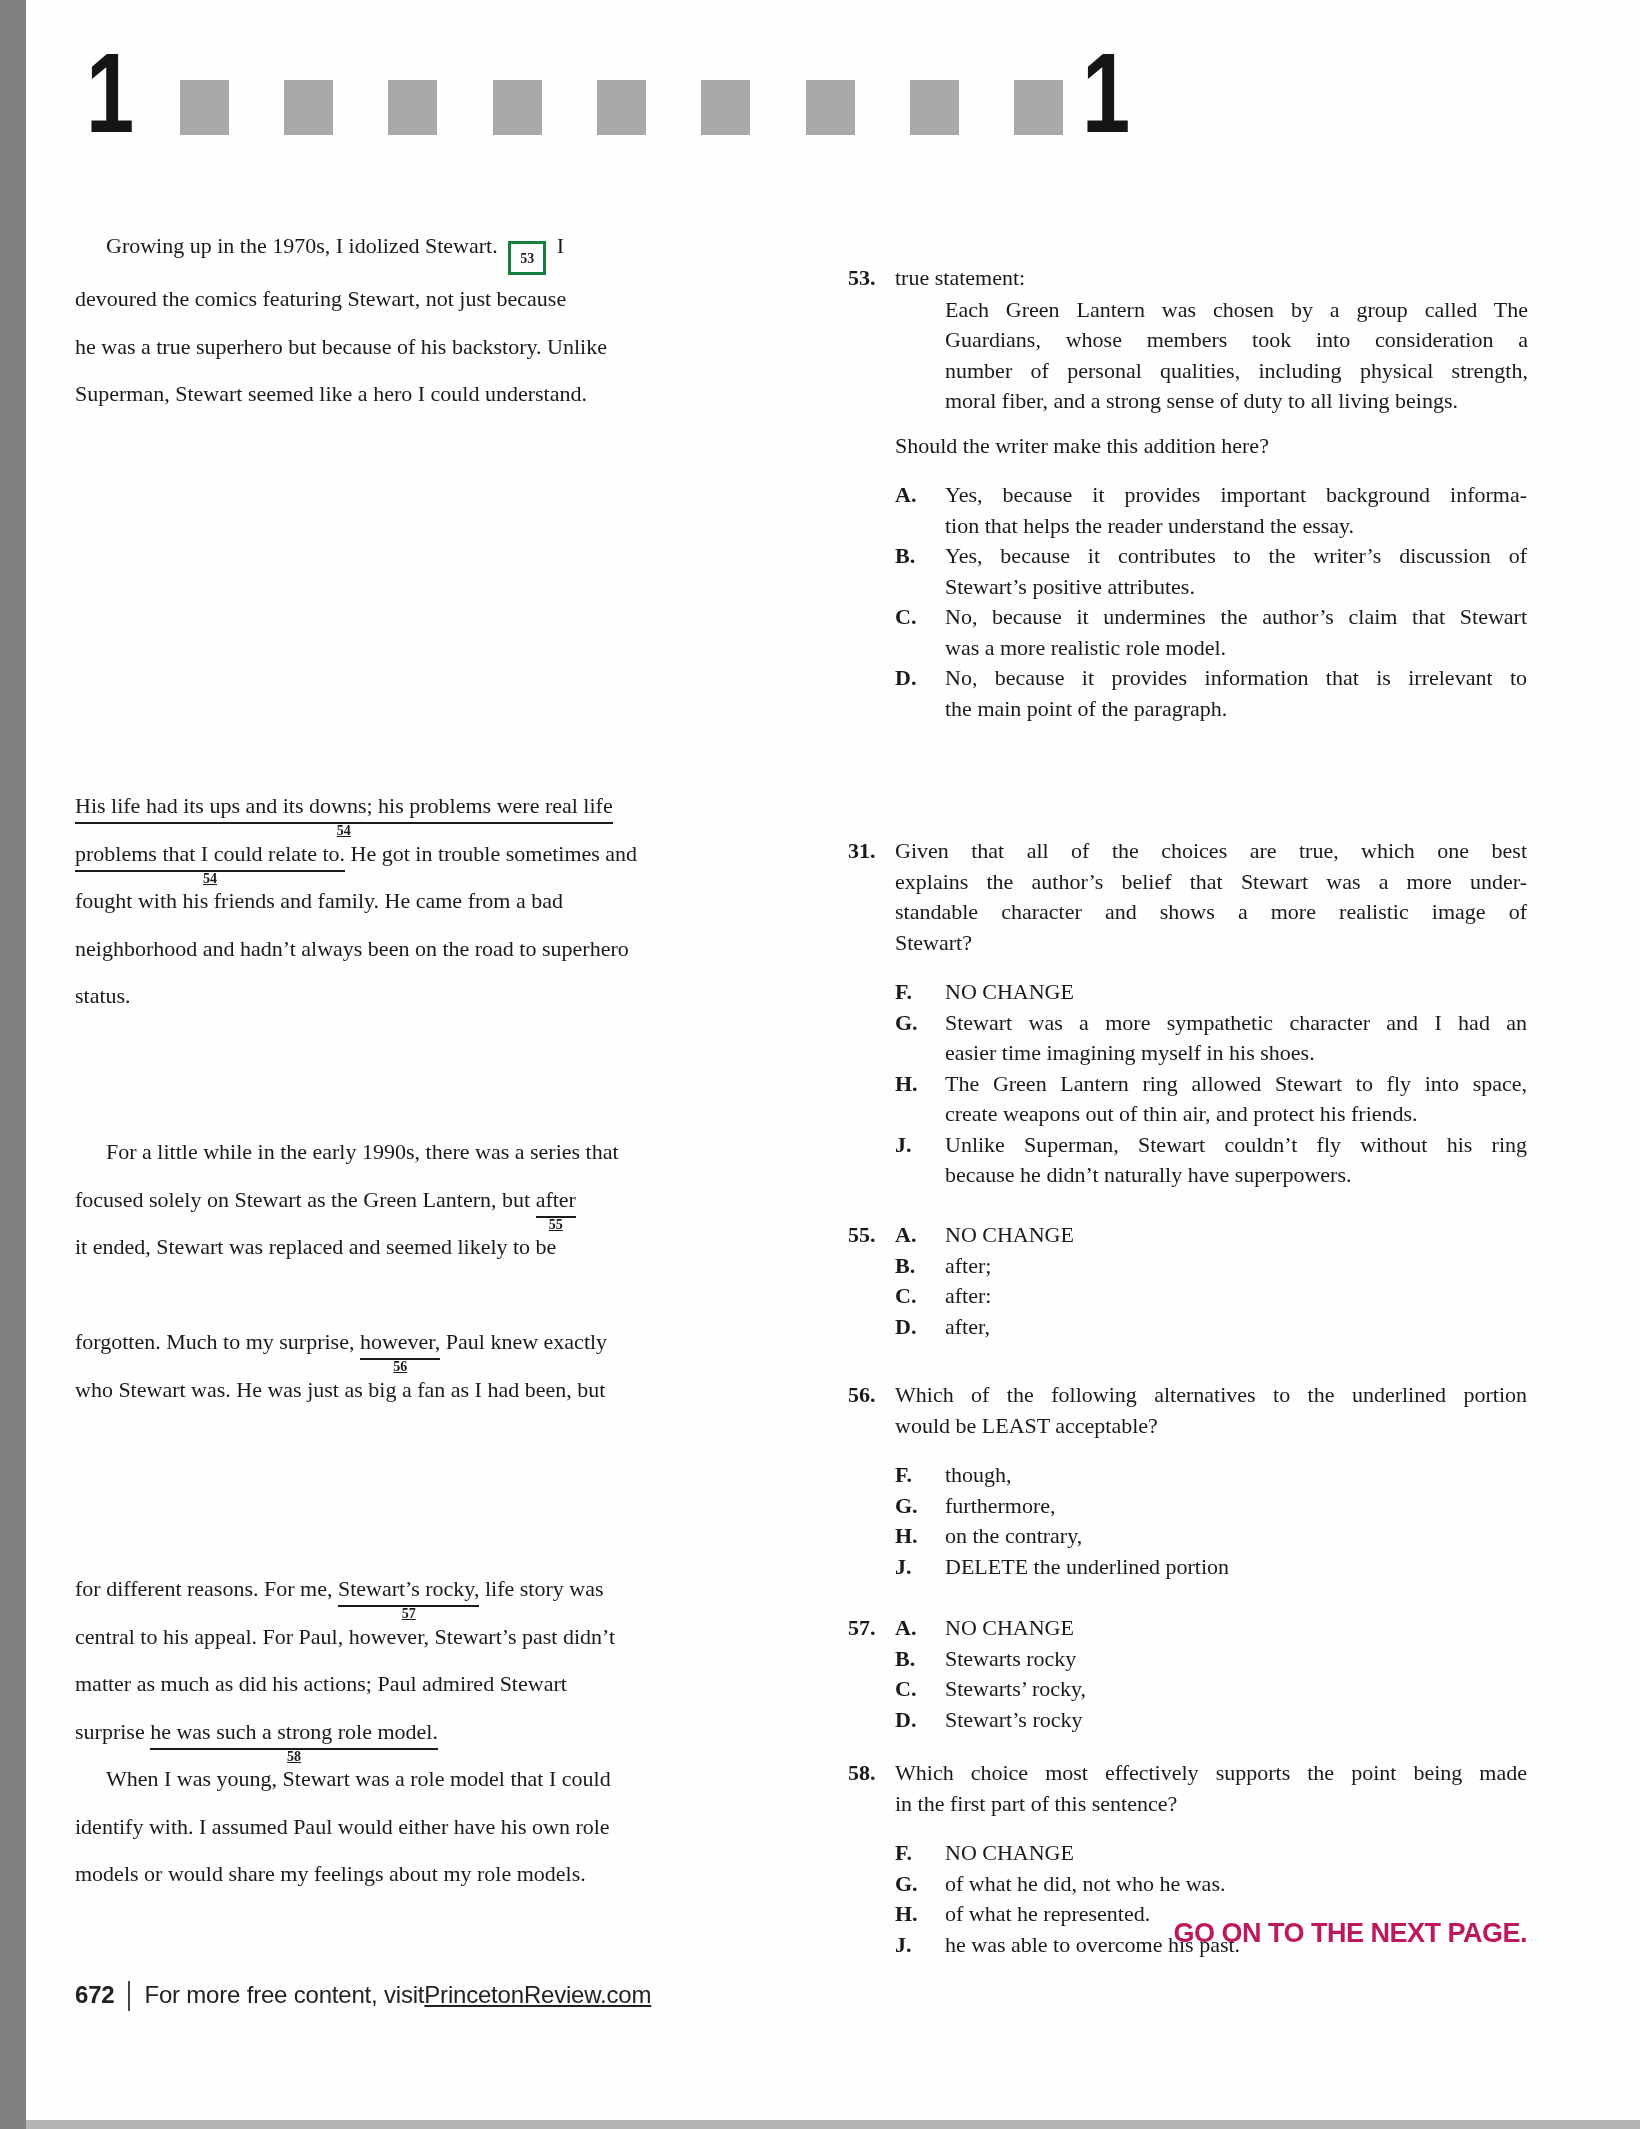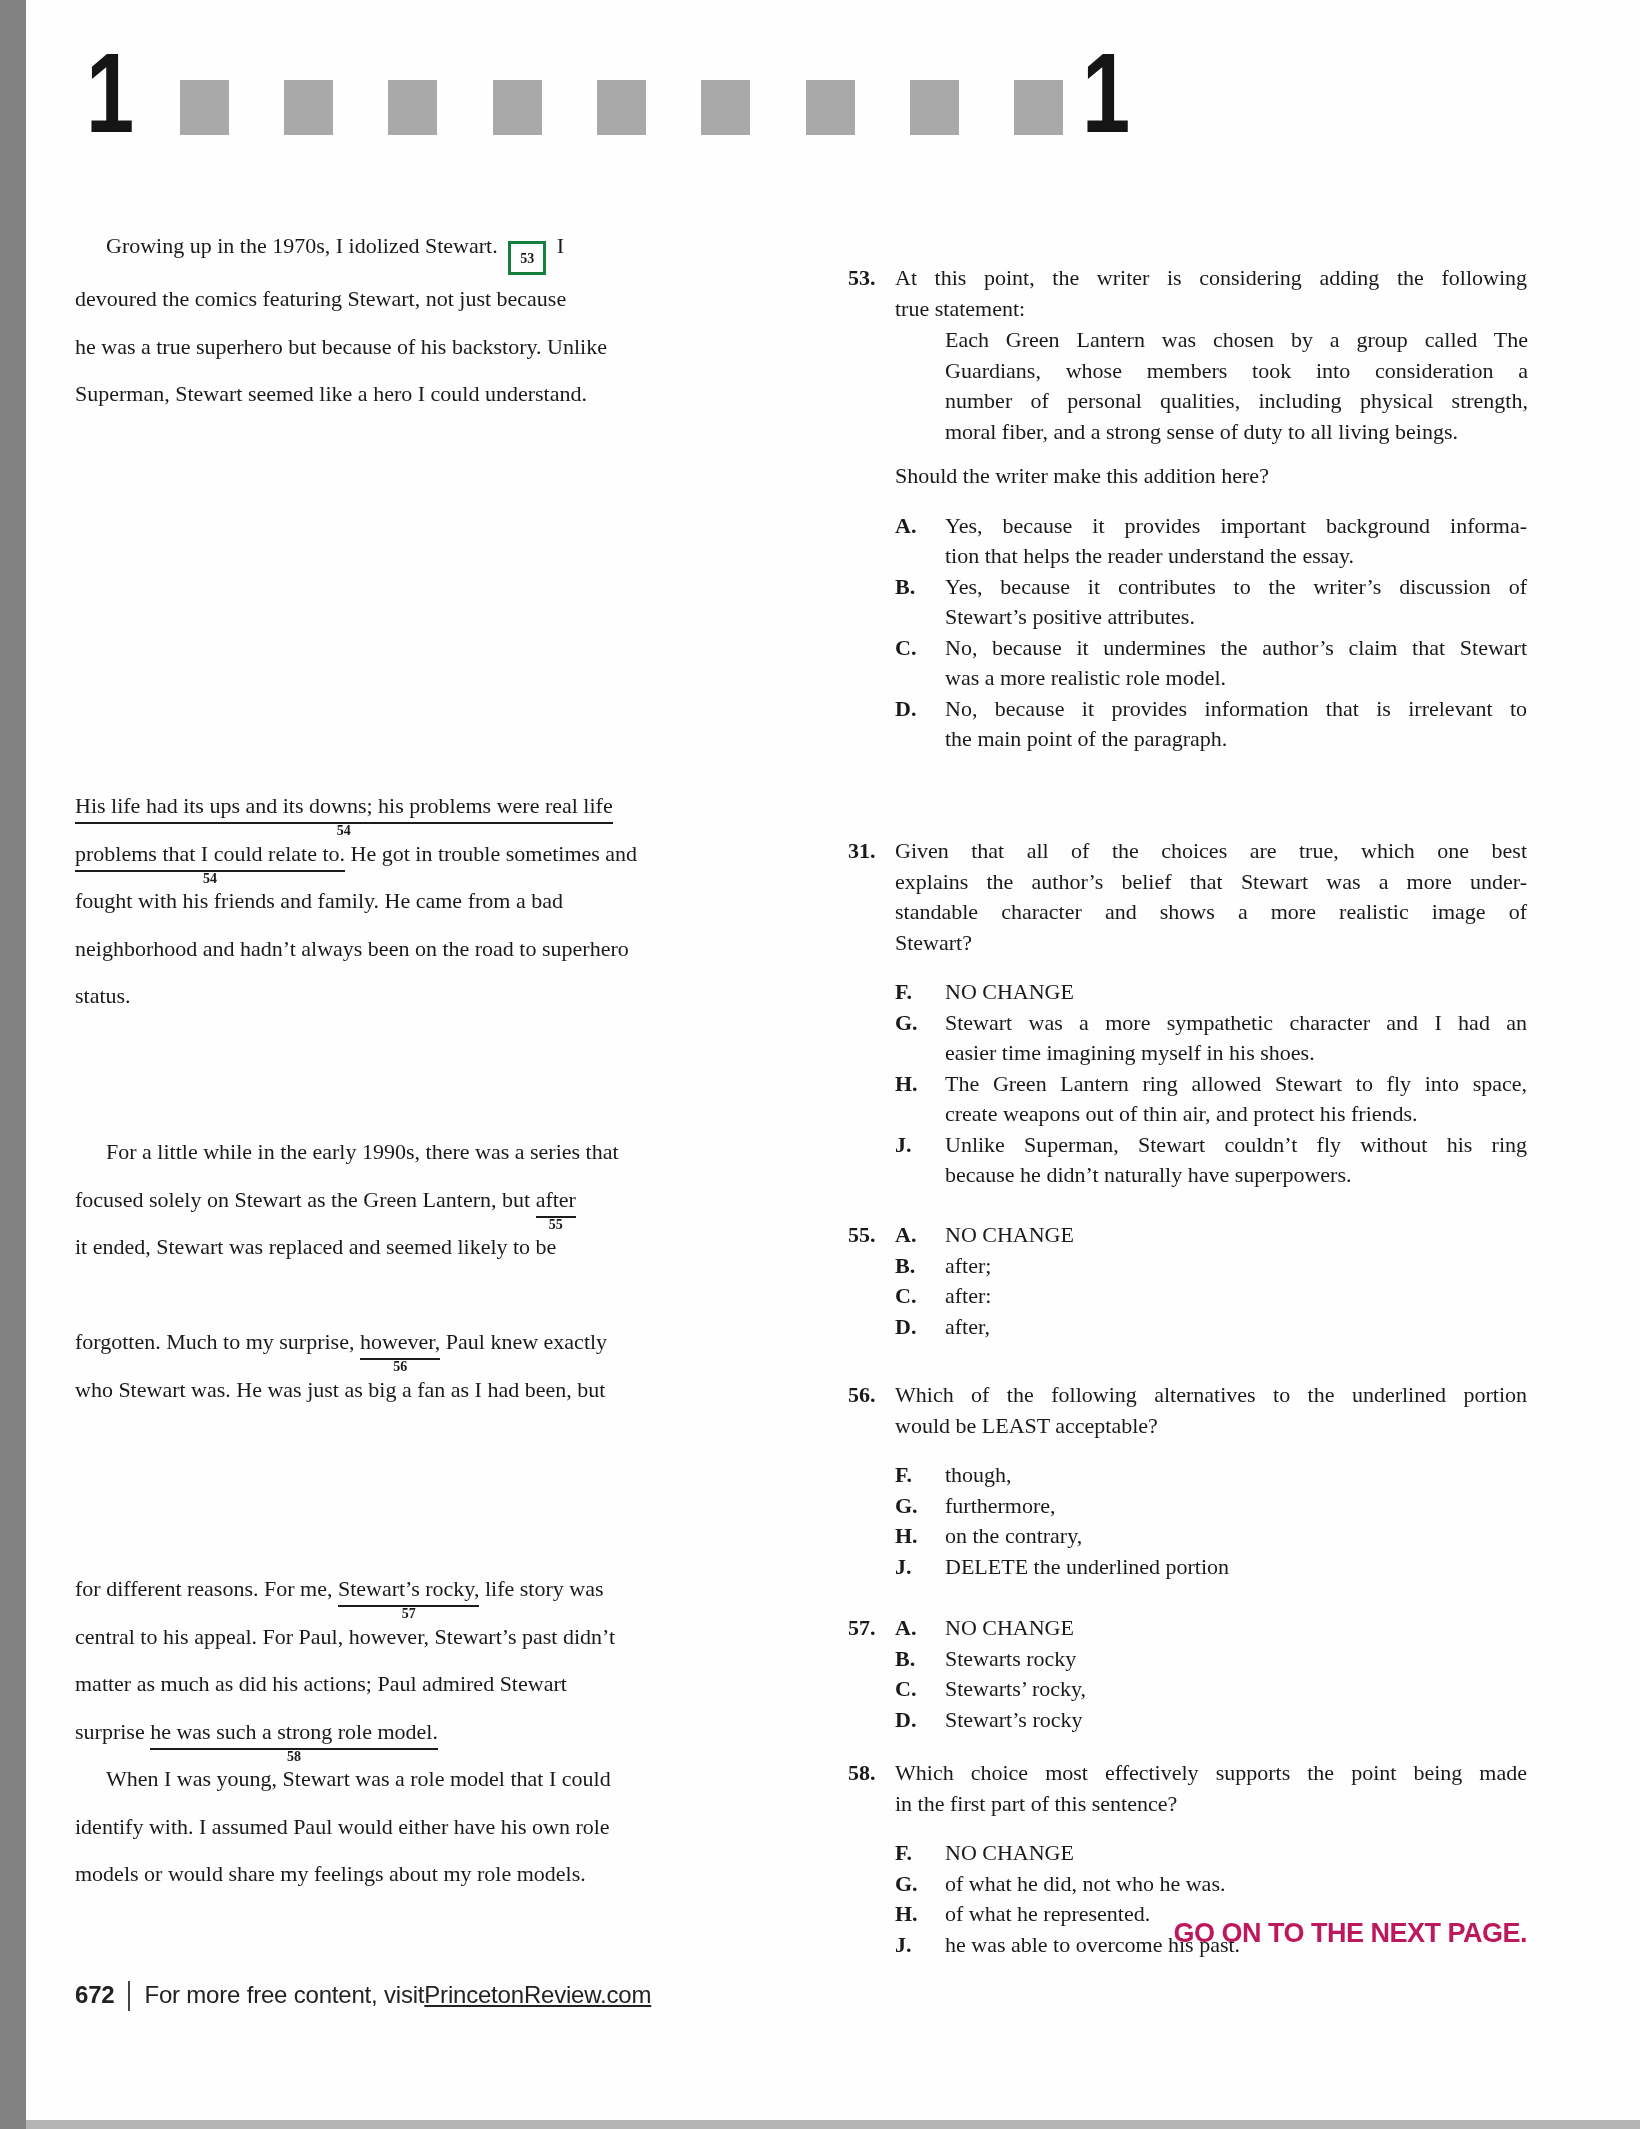--- a/index.html
+++ b/index.html
@@ -22,21 +22,21 @@
 
   
   .pblock { position:absolute; left:75px; width:618px; font-size:22px; line-height:47.5px; white-space:nowrap; }
   .pline.ind { padding-left:31px; }
   .ul {
     display:inline-block; position:relative; line-height:25px;
     padding-bottom:4px; border-bottom:2.5px solid #1c1c1c;
   }
   .ul .mk {
     position:absolute; top:calc(100% + 2px); left:50%; transform:translateX(-50%);
-    font-size:14px; font-weight:bold; line-height:1;
+    font-size:14px; font-weight:bold; line-height:1;text-decoration:underline;
   }
   .qbox {
     display:inline-block; border:3px solid #15803d; font-size:14px; font-weight:bold;
     line-height:1; padding:8px 9px 6px; margin:0 5px; vertical-align:-10px;
   }
 
   
   .question { position:absolute; left:848px; width:679px; font-size:22px; line-height:30.5px;margin-top:48px; }
   .qnum { position:absolute; left:0; top:0; font-weight:bold; }
   .qbody { margin-left:47px; }
@@ -114,21 +114,20 @@
     </div>
   <div class="pblock" style="top:1755px">
       <div class="pline ind"><span>When I was young, Stewart was a role model that I could</span></div>
       <div class="pline"><span>identify with. I assumed Paul would either have his own role</span></div>
       <div class="pline"><span>models or would share my feelings about my role models.</span></div>
     </div>
 
   <div class="question" style="top:215px">
       <div class="qnum">53.</div>
       <div class="qbody">
-        <div class="stemline jl">At this point, the writer is considering adding the following</div>
         <div class="stemline">true statement:</div>
         <div class="quote">
           <div class="quoteline jl">Each Green Lantern was chosen by a group called The</div>
           <div class="quoteline jl">Guardians, whose members took into consideration a</div>
           <div class="quoteline jl">number of personal qualities, including physical strength,</div>
           <div class="quoteline">moral fiber, and a strong sense of duty to all living beings.</div>
         </div>
         <div class="stem2">Should the writer make this addition here?</div>
         <div class="opts gap">
           <div class="opt">

